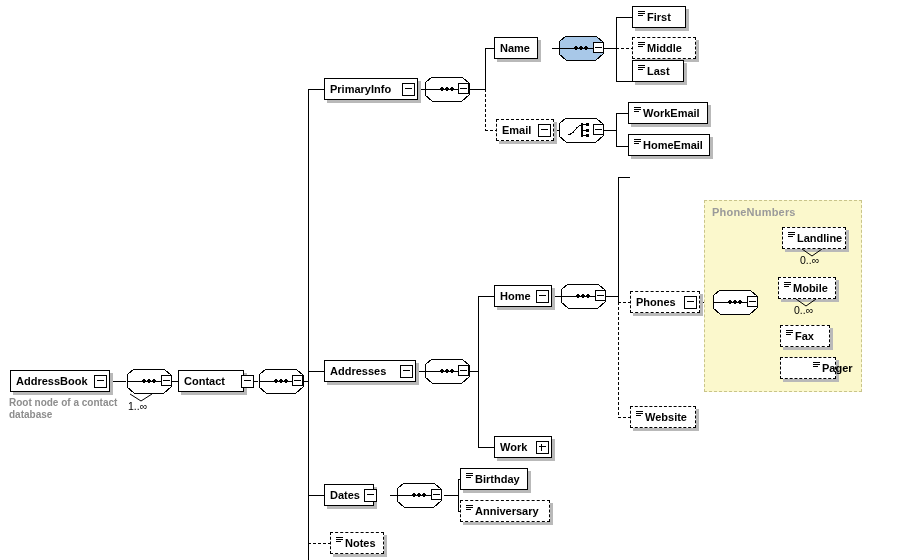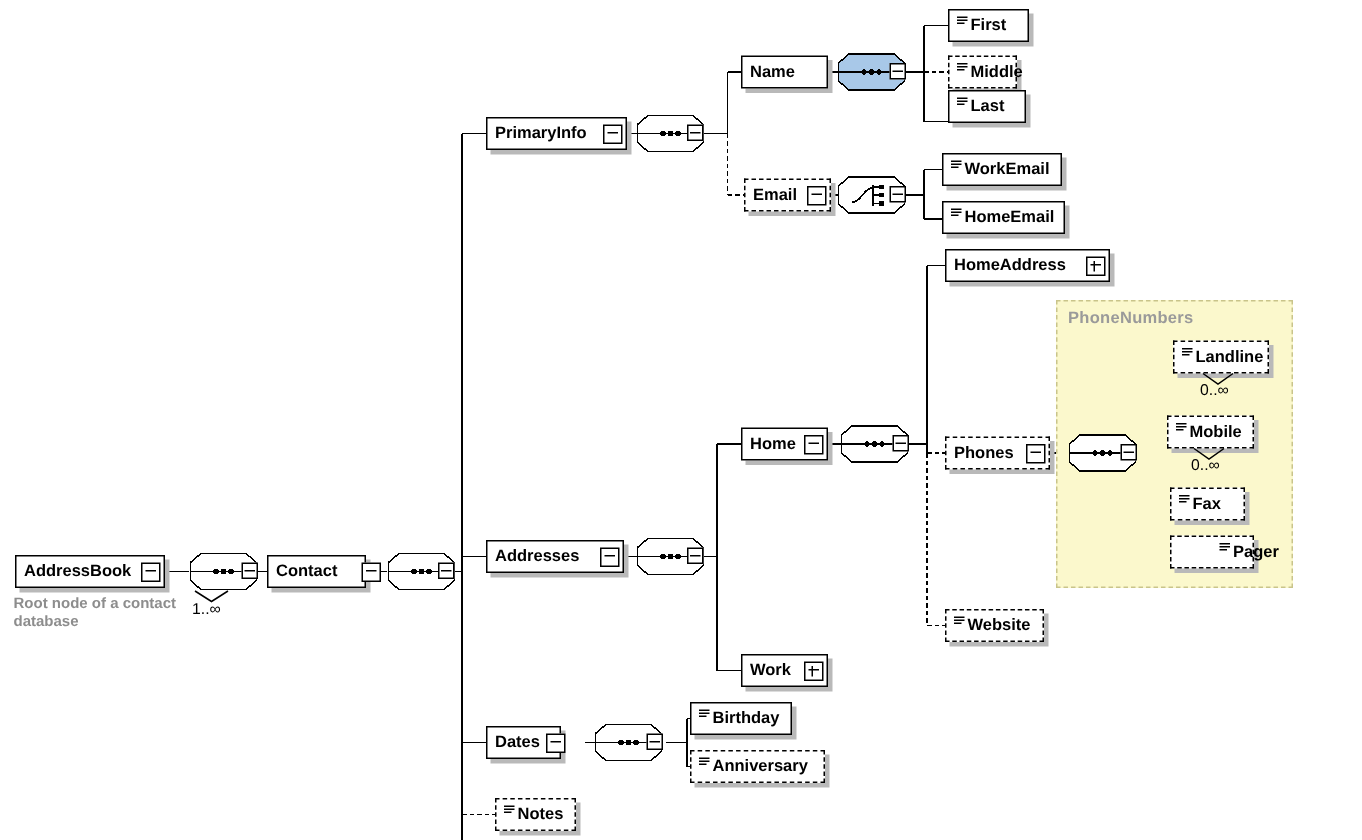--- a/index.html
+++ b/index.html
@@ -283,21 +283,21 @@
     <svg class="oct" viewBox="0 0 46 26" shape-rendering="crispEdges">
       <polygon points="8,1 38,1 45,7 45,19 38,25 8,25 1,19 1,7" fill="#ffffff" stroke="#000" stroke-width="1"></polygon>
       <line x1="1" y1="13" x2="45" y2="13" stroke="#000" stroke-width="1"></line>
       <circle cx="18" cy="13" r="1.8" fill="#000"></circle>
       <circle cx="23" cy="13" r="1.8" fill="#000"></circle>
       <circle cx="28" cy="13" r="1.8" fill="#000"></circle>
     </svg>
   </div>
   <div class="wirebox" style="left:458px; top:83px;"></div>
 
-  <div class="node" style="left:494px; top:37px; width:58px;gap:32px;">
+  <div class="node" style="left:494px; top:37px; width:44px;gap:32px;">
     <span class="label">Name</span>
     <span class="ecbox"></span>
   </div>
 
   <div class="comp" style="left:558px; top:35px;">
     <svg class="oct" viewBox="0 0 46 26" shape-rendering="crispEdges">
       <polygon points="8,1 38,1 45,7 45,19 38,25 8,25 1,19 1,7" fill="#a8c8e8" stroke="#000" stroke-width="1"></polygon>
       <line x1="1" y1="13" x2="45" y2="13" stroke="#000" stroke-width="1"></line>
       <circle cx="18" cy="13" r="1.8" fill="#000"></circle>
       <circle cx="23" cy="13" r="1.8" fill="#000"></circle>
@@ -307,21 +307,21 @@
   <div class="wirebox" style="left:593px; top:42px;"></div>
 
   <div class="node" style="left:632px; top:6px; width:54px;">
     <span class="txticon">
         <i></i>
         <i></i>
         <i></i>
       </span>
     <span class="label">First</span>
   </div>
-  <div class="node optional" style="left:632px; top:37px; width:46px;">
+  <div class="node optional" style="left:632px; top:37px; width:64px;">
     <span class="txticon">
         <i></i>
         <i></i>
         <i></i>
       </span>
     <span class="label">Middle</span>
   </div>
   <div class="node" style="left:632px; top:60px; width:52px;">
     <span class="txticon">
         <i></i>
@@ -391,24 +391,20 @@
     <svg class="oct" viewBox="0 0 46 26" shape-rendering="crispEdges">
       <polygon points="8,1 38,1 45,7 45,19 38,25 8,25 1,19 1,7" fill="#ffffff" stroke="#000" stroke-width="1"></polygon>
       <line x1="1" y1="13" x2="45" y2="13" stroke="#000" stroke-width="1"></line>
       <circle cx="18" cy="13" r="1.8" fill="#000"></circle>
       <circle cx="23" cy="13" r="1.8" fill="#000"></circle>
       <circle cx="28" cy="13" r="1.8" fill="#000"></circle>
     </svg>
   </div>
   <div class="wirebox" style="left:595px; top:290px;"></div>
 
-  <div class="node" style="left:630px; top:166px; width:110px;">
-    <span class="label">HomeAddress</span>
-    <span class="ecbox plus"></span>
-  </div>
 
   <div class="node optional" style="left:630px; top:291px; width:70px;">
     <span class="label">Phones</span>
     <span class="ecbox"></span>
   </div>
   <div class="comp" style="left:712px; top:289px;">
     <svg class="oct" viewBox="0 0 46 26" shape-rendering="crispEdges">
       <polygon points="8,1 38,1 45,7 45,19 38,25 8,25 1,19 1,7" fill="#ffffff" stroke="#000" stroke-width="1"></polygon>
       <line x1="1" y1="13" x2="45" y2="13" stroke="#000" stroke-width="1"></line>
       <circle cx="18" cy="13" r="1.8" fill="#000"></circle>

